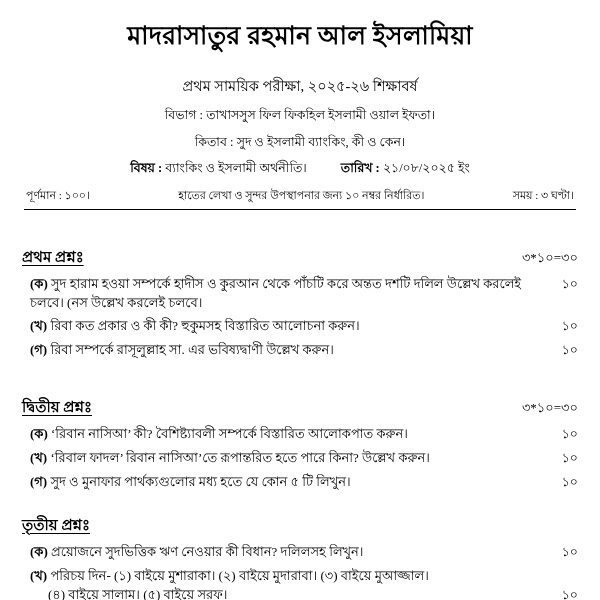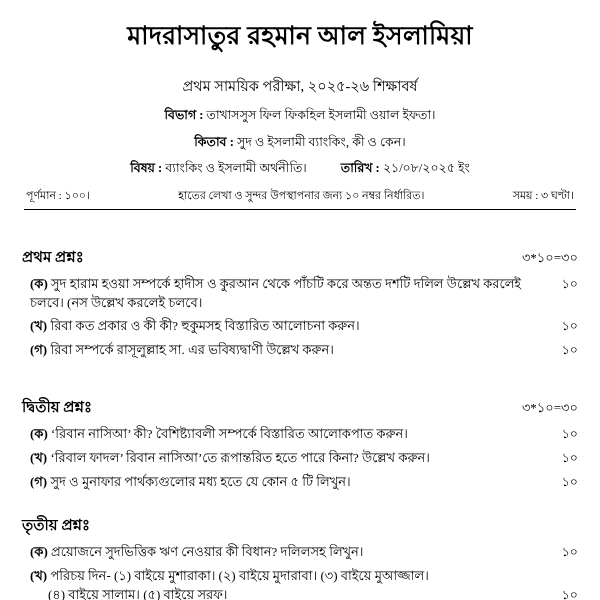--- a/index.html
+++ b/index.html
@@ -35,21 +35,21 @@
     font-size: 14.5px;
     margin-top: 24px;
     font-weight: normal;
   }
   .meta-line {
     text-align: center;
     font-size: 12.5px;
     margin-top: 7px;
   }
   .meta-line .lbl {
-    font-weight: bold;
+    font-weight: normal;
   }
   .meta-row {
     display: flex;
     justify-content: center;
     align-items: baseline;
     gap: 34px;
     font-size: 12.5px;
     margin-top: 6px;
   }
   .meta-row .seg .lbl {
@@ -76,20 +76,21 @@
     margin-top: 11px;
   }
   .qhead {
     display: flex;
     justify-content: space-between;
     align-items: baseline;
     font-size: 15px;
     font-weight: bold;
   }
   .qhead .qtitle {
+    text-decoration: underline;
     text-underline-offset: 3px;
   }
   .qhead .qmarks {
     font-weight: normal;
     font-size: 13px;
     margin-top: 27px;
   }
   .qitem {
     display: flex;
     justify-content: space-between;

